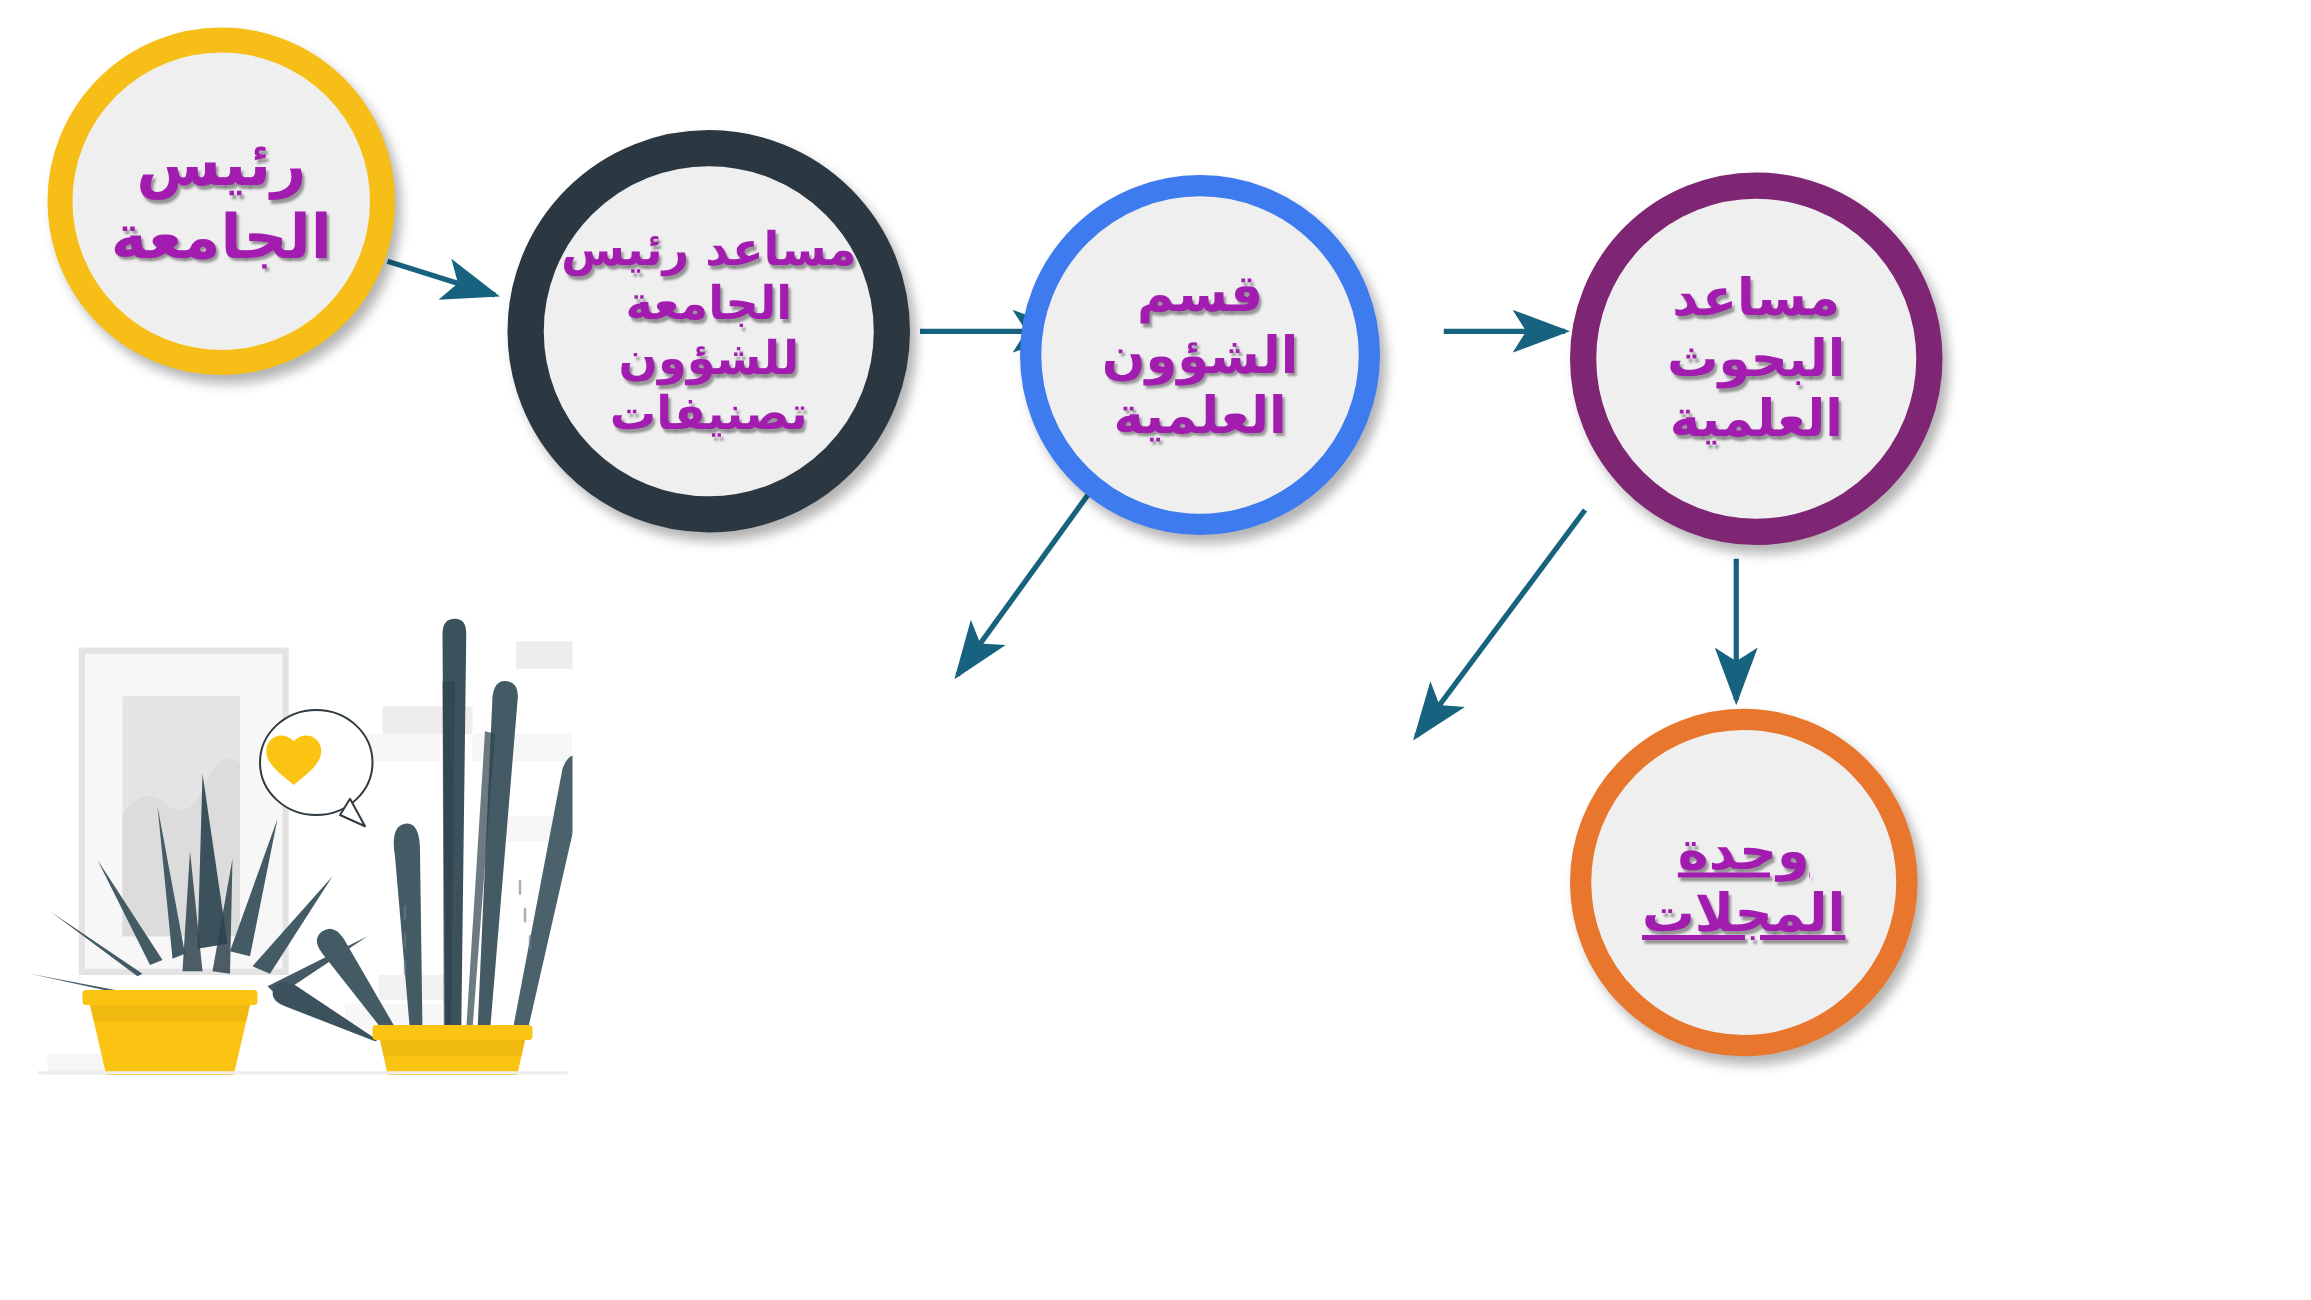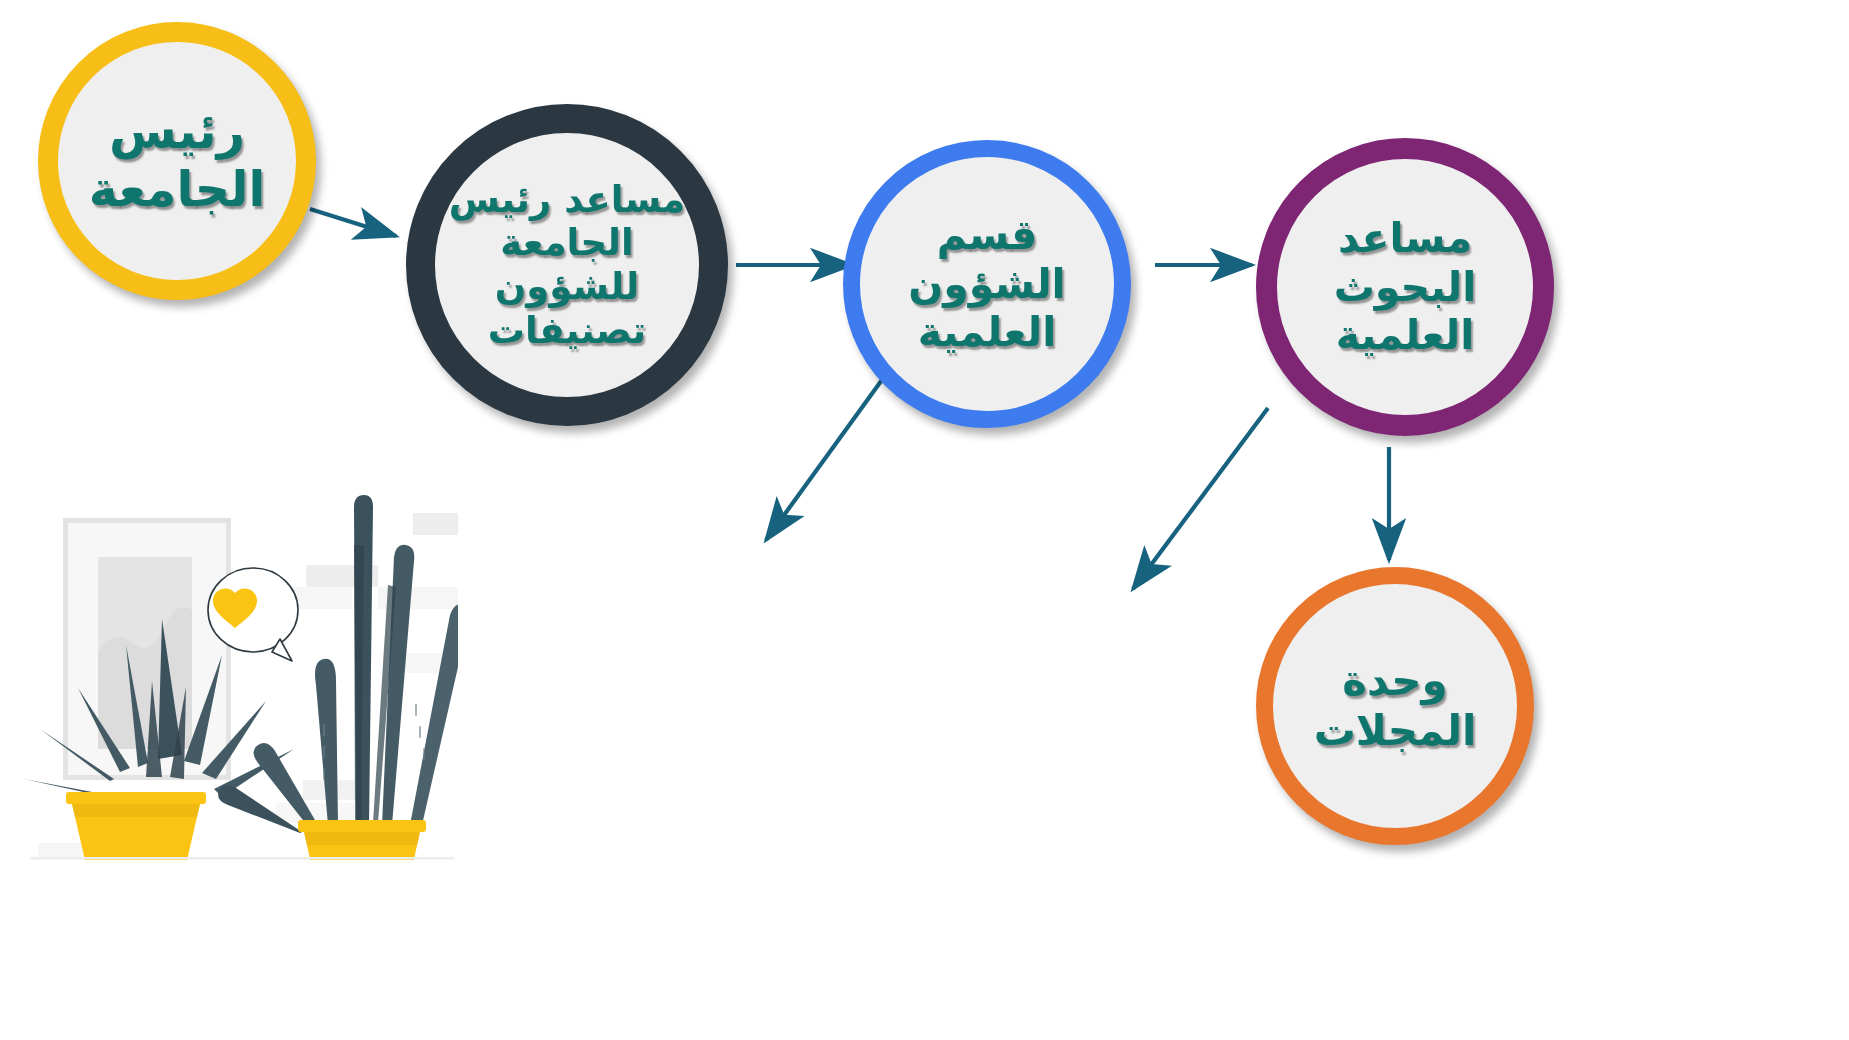--- a/index.html
+++ b/index.html
@@ -25,49 +25,49 @@
     box-sizing: border-box;
     display: flex;
     align-items: center;
     justify-content: center;
     text-align: center;
     box-shadow: 5px 7px 9px rgba(0,0,0,0.30);
     z-index: 5;
   }
   .node .label {
     direction: rtl;
-    color: #0f766e;
+    color: #a21caf;
     font-weight: 700;
     line-height: 1.18;
     text-shadow: 2px 3px 2px rgba(0,0,0,0.38);
     padding: 0 6px;
     font-family: "DejaVu Sans", "Liberation Sans", sans-serif;
   }
 
   
   #n-president   { left: 38px;   top: 22px;  width: 278px; height: 278px; border: 20px solid #F7BE17; }
   #n-president .label { font-size: 49px; }
 
   #n-assistant   { left: 406px;  top: 104px; width: 322px; height: 322px; border: 29px solid #2B3842; }
   #n-assistant .label { font-size: 37px; }
 
-  #n-dept        { left: 843px;  top: 140px; width: 288px; height: 288px; border: 17px solid #3D7BEE; }
+  #n-dept        { left: 816px;  top: 140px; width: 288px; height: 288px; border: 17px solid #3D7BEE; }
   #n-dept .label { font-size: 41px; }
 
   #n-research    { left: 1256px; top: 138px; width: 298px; height: 298px; border: 21px solid #7E2573; }
   #n-research .label { font-size: 41px; }
 
   #n-govprogram  { left: 512px;  top: 529px; width: 302px; height: 302px; border: 18px solid #F40B0B; }
   #n-govprogram .label { font-size: 40px; }
 
   #n-rankings    { left: 914px;  top: 574px; width: 258px; height: 258px; border: 17px solid #3ACB5C; }
   #n-rankings .label { font-size: 38px; }
 
   #n-journals    { left: 1256px; top: 567px; width: 278px; height: 278px; border: 17px solid #E8762D; }
-  #n-journals .label { font-size: 42px; }
+  #n-journals .label { font-size: 42px; text-decoration: underline; }
 
   
   #connectors {
     position: absolute;
     left: 0; top: 0;
     width: 1849px;
     height: 1040px;
     z-index: 2;
     pointer-events: none;
   }

